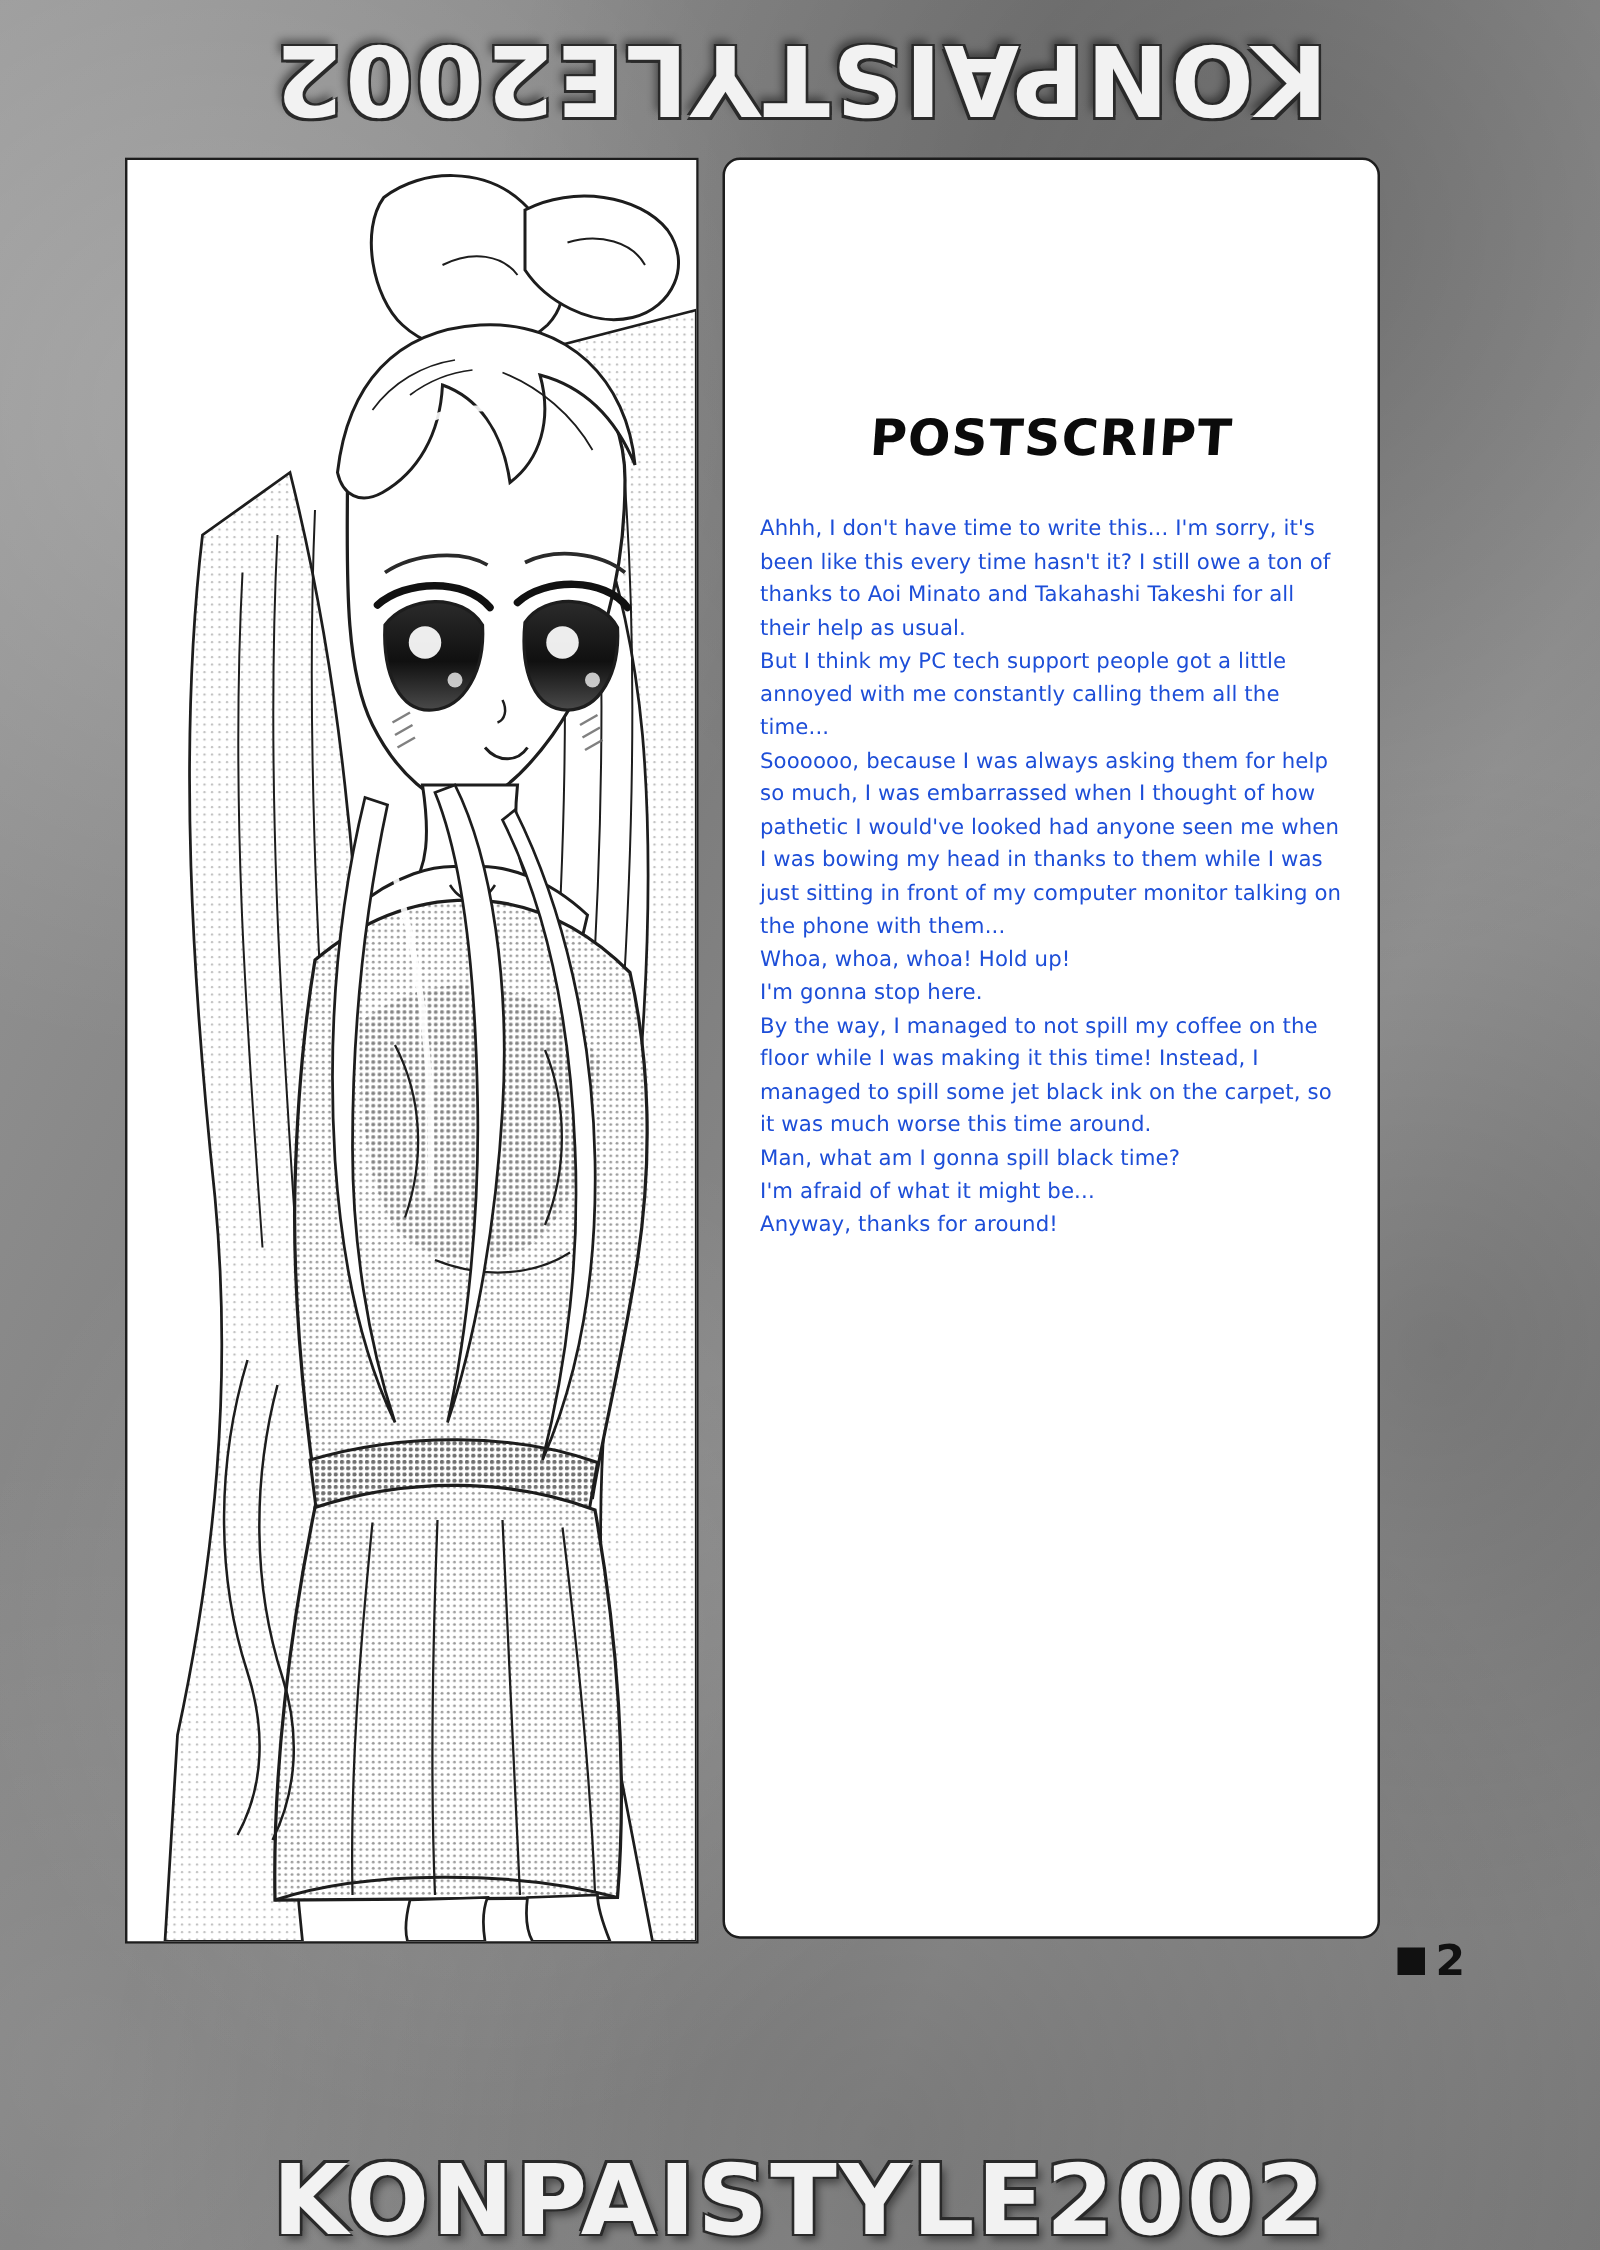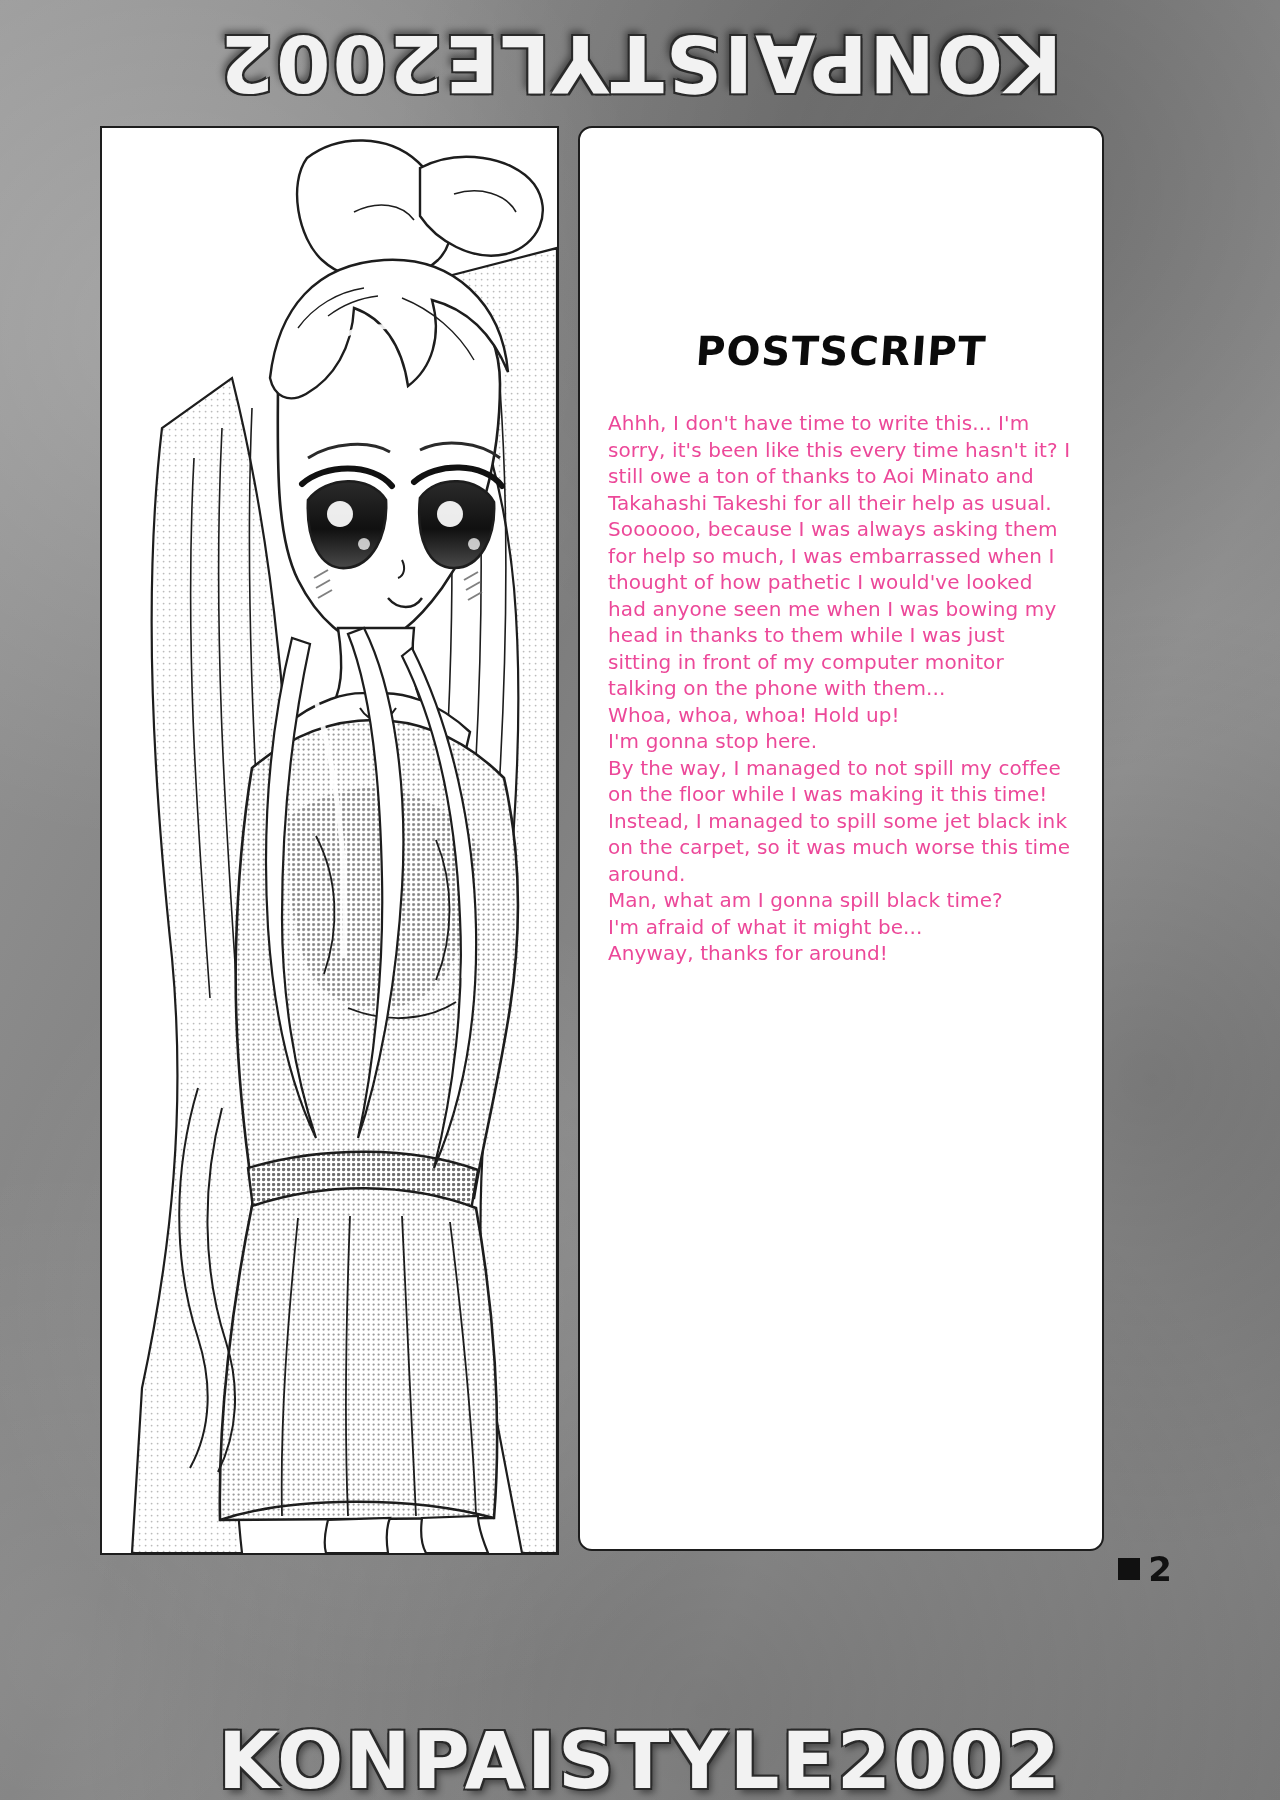--- a/index.html
+++ b/index.html
@@ -93,23 +93,23 @@
     font-weight: bold;
     font-size: 40px;
     letter-spacing: 1px;
     color: #0b0b0b;
     text-align: center;
     margin: 0 0 36px 0;
     transform: skewX(-4deg);
   }
   #postscript-body {
     font-family: "DejaVu Sans", sans-serif;
-    font-size: 20px;
+    font-size: 17px;
     line-height: 26.5px;
-    color: #ec4899;
+    color: #1d4ed8;
     letter-spacing: 0.1px;
   }
   #postscript-body p {
     margin: 0;
   }
 
   
   #page-number-group {
     position: absolute;
     right: 108px;
@@ -277,20 +277,21 @@
         <path d="M210 560 C236 640 246 740 242 830"></path>
         <path d="M330 580 C356 660 366 760 362 850"></path>
       </g>
     </svg>
   </div>
 
   <div id="postscript-panel">
     <h1 id="postscript-title">POSTSCRIPT</h1>
     <div id="postscript-body">
         <p>Ahhh, I don't have time to write this... I'm sorry, it's been like this every time hasn't it? I still owe a ton of thanks to Aoi Minato and Takahashi Takeshi for all their help as usual.</p>
+        <p>But I think my PC tech support people got a little annoyed with me constantly calling them all the time...</p>
         <p>Soooooo, because I was always asking them for help so much, I was embarrassed when I thought of how pathetic I would've looked had anyone seen me when I was bowing my head in thanks to them while I was just sitting in front of my computer monitor talking on the phone with them...</p>
         <p>Whoa, whoa, whoa! Hold up!</p>
         <p>I'm gonna stop here.</p>
         <p>By the way, I managed to not spill my coffee on the floor while I was making it this time! Instead, I managed to spill some jet black ink on the carpet, so it was much worse this time around.</p>
         <p>Man, what am I gonna spill black time?</p>
         <p>I'm afraid of what it might be...</p>
         <p>Anyway, thanks for around!</p>
       </div>
   </div>
 

